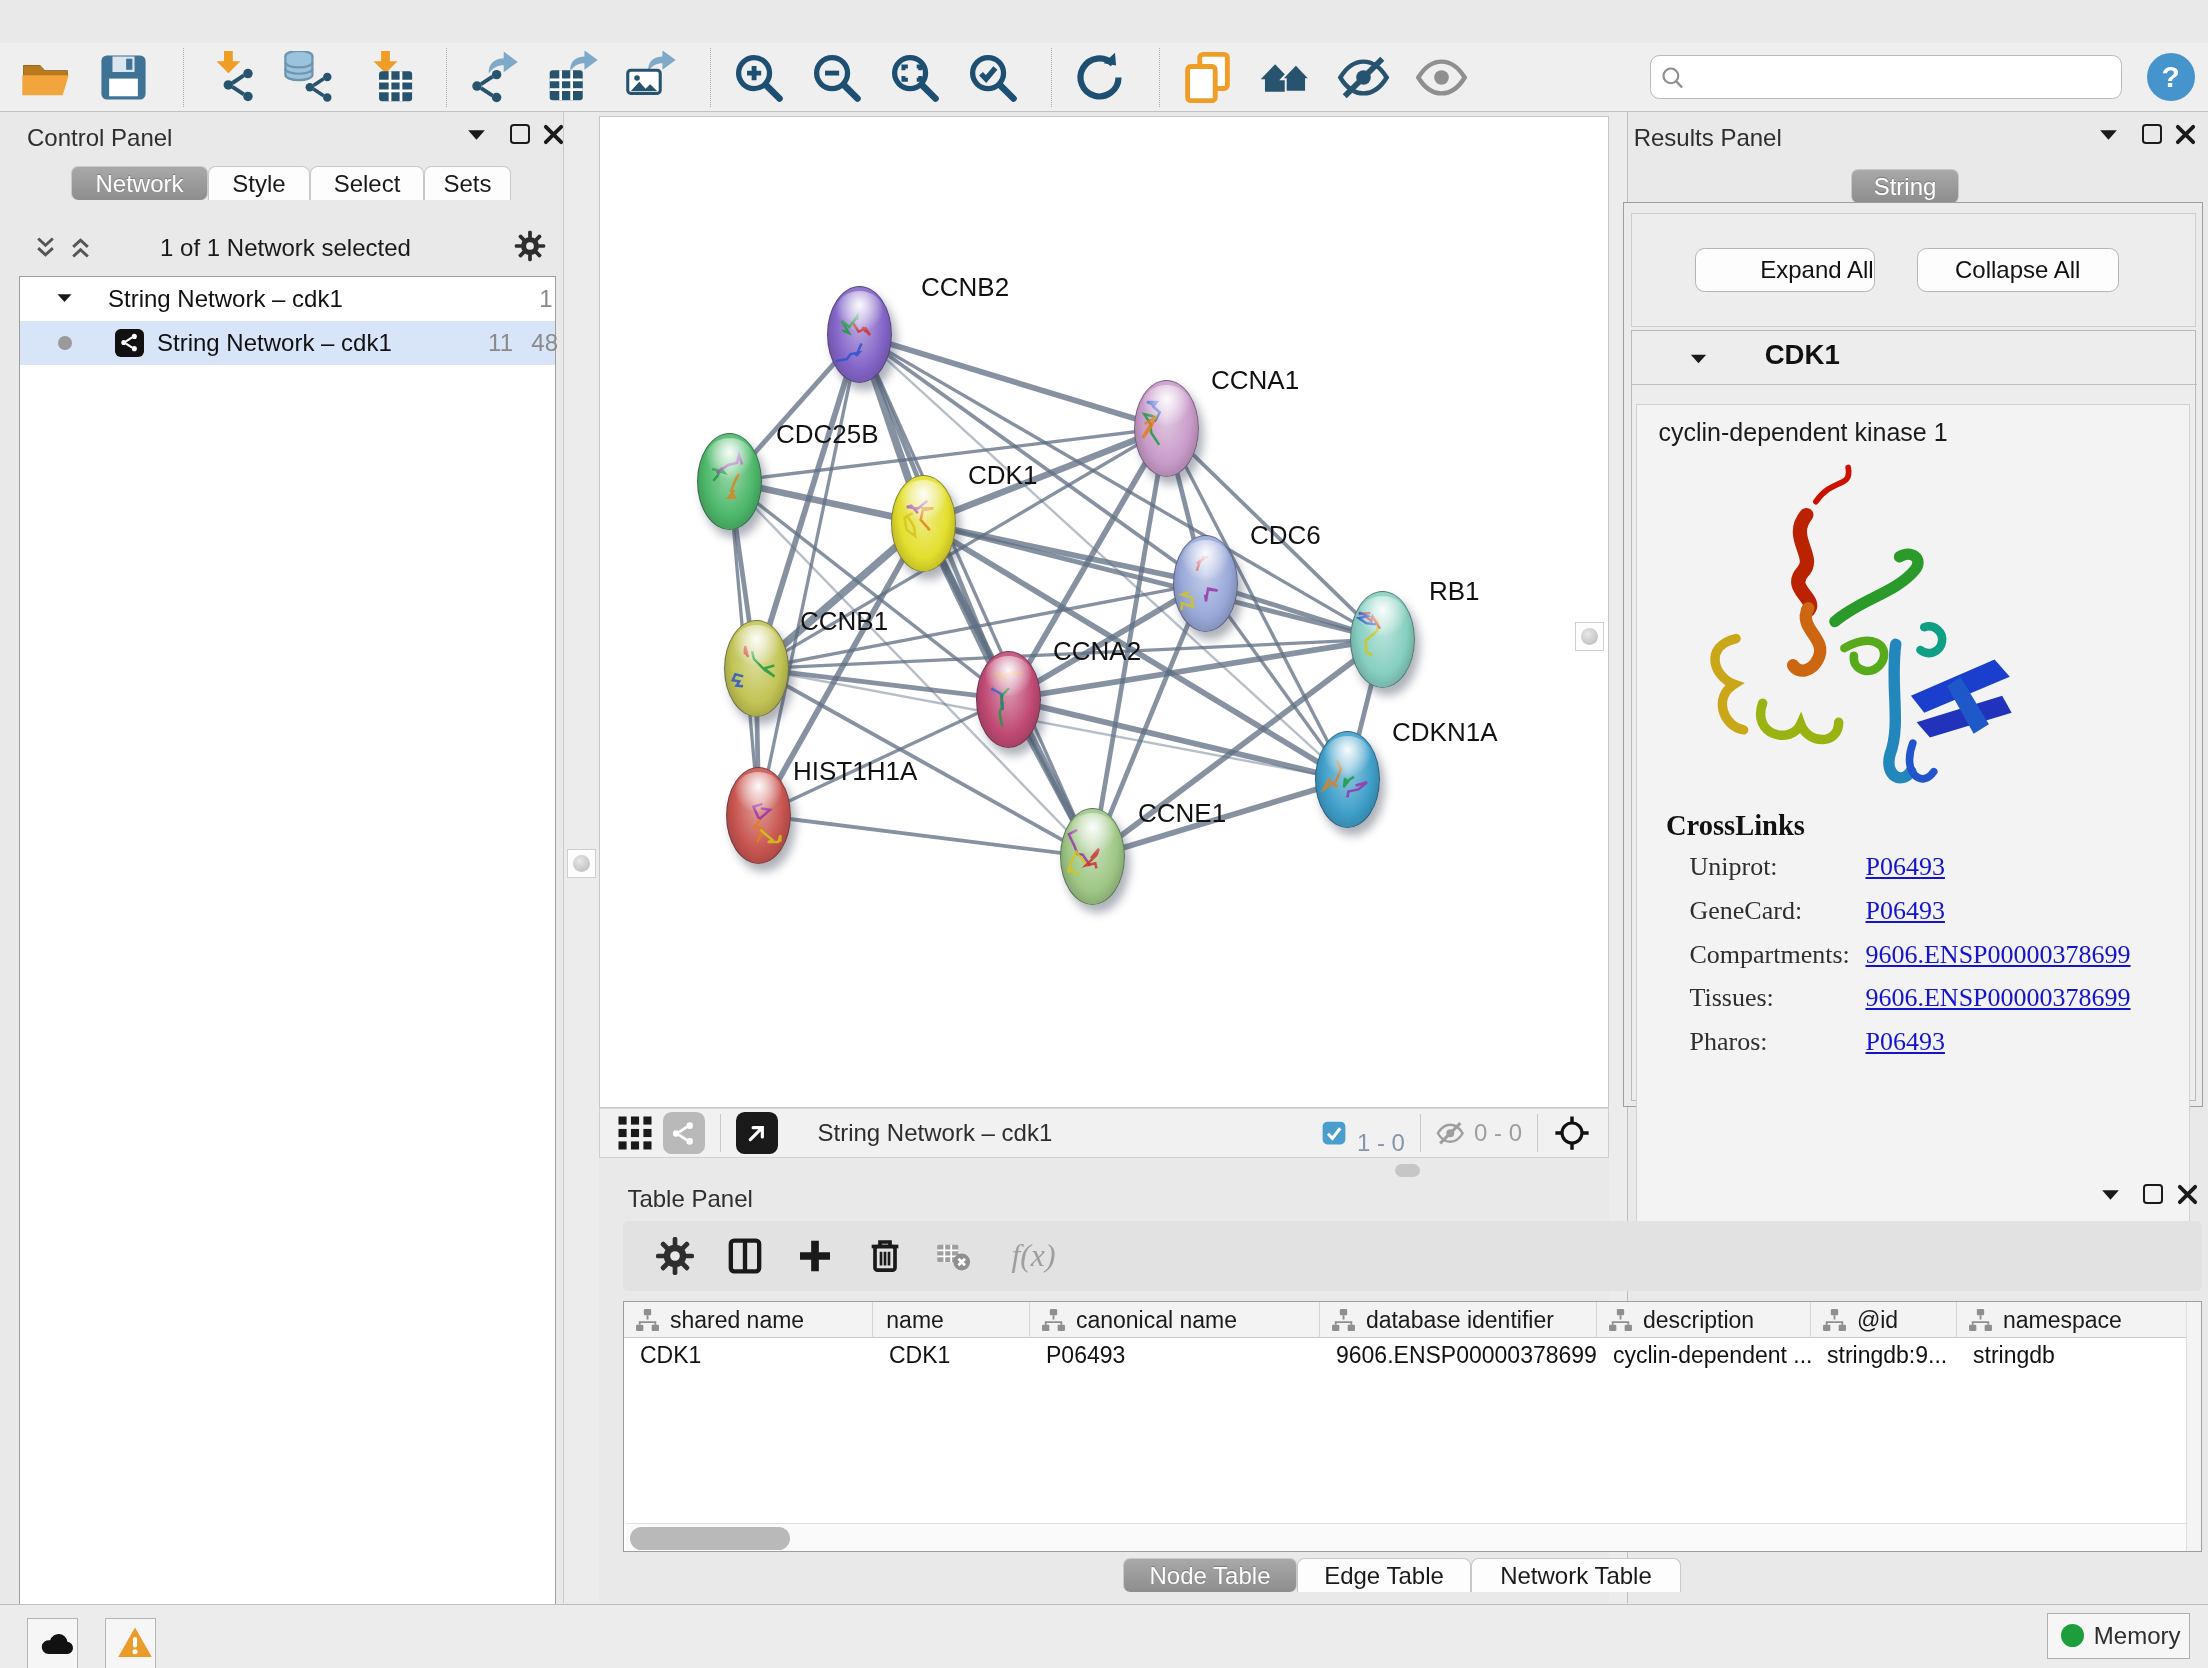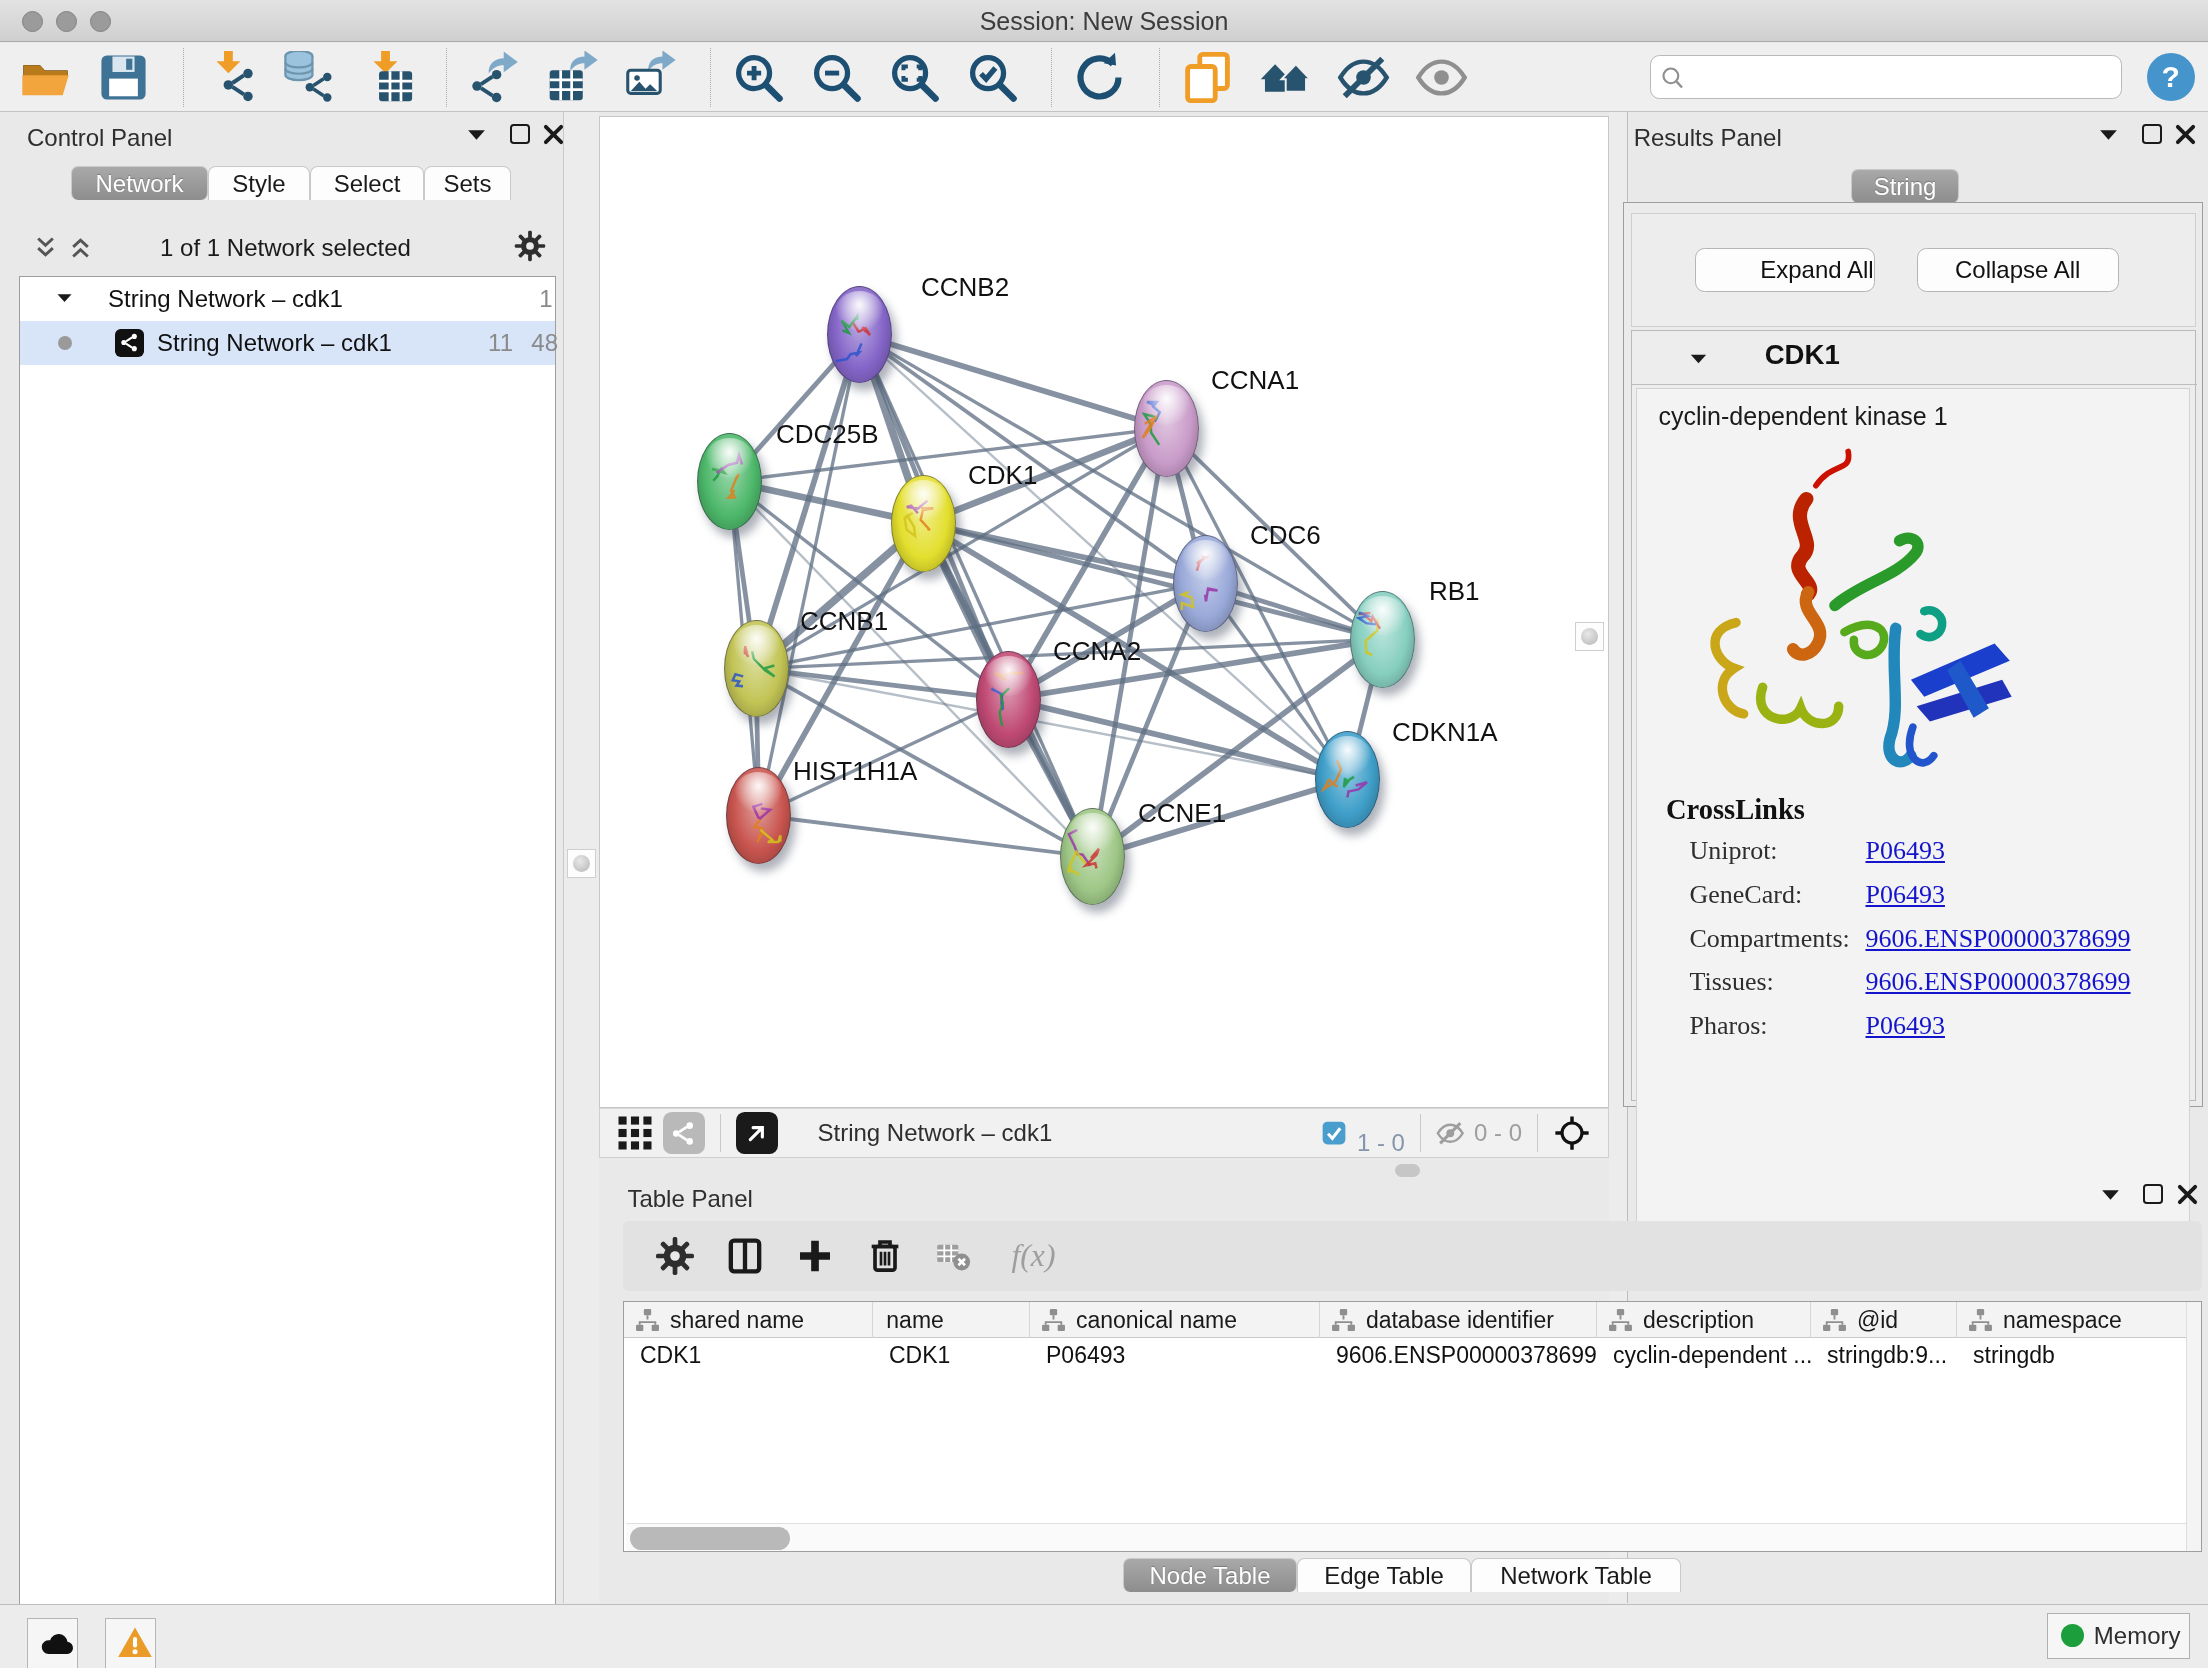--- a/index.html
+++ b/index.html
@@ -101,26 +101,20 @@
   .splitter-dot{width:25px;height:13.3px;border-radius:6.7px;background:#c6c6c6;}
   .gutter-handle{position:absolute;width:28.5px;height:28.5px;background:#fdfdfd;border:1px solid #cfcfcf;
     display:flex;align-items:center;justify-content:center;}
   .gutter-handle i{width:17px;height:17px;border-radius:50%;background:radial-gradient(circle at 40% 35%,#e8e8e8,#b5b5b5);display:block;}
 </style>
 </head>
 <body>
 
 <div class="window">
 
-  <div class="abs titlebar">
-    <span class="traffic" style="left:22px"></span>
-    <span class="traffic" style="left:56px"></span>
-    <span class="traffic" style="left:90px"></span>
-    <div class="win-title">Session: New Session</div>
-  </div>
 
   <div class="abs toolbar" id="main-toolbar">
 
     <div class="tb-btn">
         <svg viewBox="0 0 24 24" style="width:100%;height:100%;display:block">
           <path d="M2 6.5h7.5l2.2 2.3H22v3H2z" fill="#a8username"></path>
           <path d="M2 6.5h7.5l2.2 2.3H22v2.7H2z" fill="#b87a1a"></path>
           <path d="M1.5 11h21L19.8 20H1.5z" fill="#f2a53c"></path>
         </svg>
       </div>
@@ -607,21 +601,21 @@
 
     <div class="abs" style="left:6.7px;top:127px;width:565px;height:771px;background:#ededed;border:1px solid #b9b9b9;">
       <span class="abs" style="left:55px;top:17px;width:23px;height:23px;">
           <svg viewBox="0 0 24 24" style="width:100%;height:100%;display:block">
             <path d="M4 7l8 9 8-9z" fill="#1a1a1a"></path>
           </svg>
         </span>
       <div class="abs" style="left:133px;top:7.6px;font-size:27.6px;font-weight:bold;color:#111;">CDK1</div>
       <div class="abs" style="left:0;top:53px;width:565px;border-top:1px solid #bdbdbd;"></div>
 
-      <div class="abs" style="left:4.8px;top:57px;width:554px;height:860px;background:#f3f3f3;border:1px solid #d2d2d2;text-decoration:underline;">
+      <div class="abs" style="left:4.8px;top:73px;width:554px;height:860px;background:#f3f3f3;border:1px solid #d2d2d2;text-decoration:underline;">
         <div class="abs" style="left:21px;top:13.3px;font-size:25px;color:#1a1a1a;">cyclin-dependent kinase 1</div>
 
         <svg class="abs" style="left:38px;top:53px;" width="373" height="346" viewBox="0 0 392 364">
           <g fill="none" stroke-linecap="round">
             <path d="M148 46 C166 20 186 32 182 10" stroke="#cc1100" stroke-width="6"></path>
             <path d="M138 60 C118 84 150 104 134 120 C118 138 150 148 140 160" stroke="#bb2200" stroke-width="15"></path>
             <path d="M140 158 C128 180 162 190 150 212 C144 224 130 228 124 218" stroke="#cc6611" stroke-width="13"></path>
             <path d="M64 190 C30 198 40 230 62 238 C40 252 50 282 72 286" stroke="#c9a718" stroke-width="10"></path>
             <path d="M92 258 C80 292 122 302 132 280 C140 302 172 302 172 278" stroke="#9ab313" stroke-width="10"></path>
             <path d="M168 172 C196 148 232 142 252 118 C262 106 248 96 236 104" stroke="#2a9a2a" stroke-width="12"></path>

